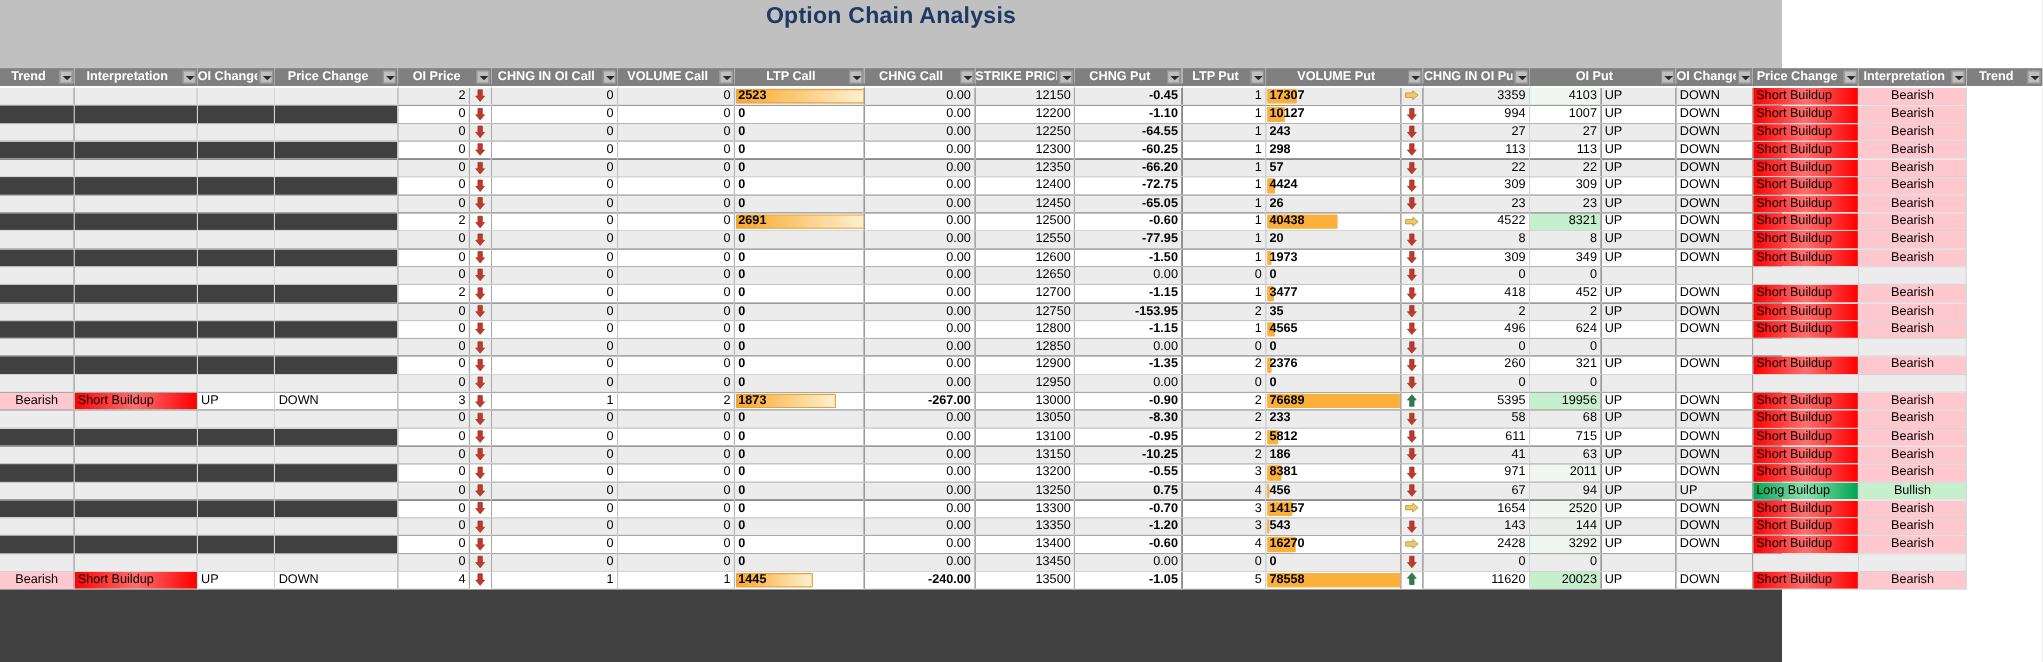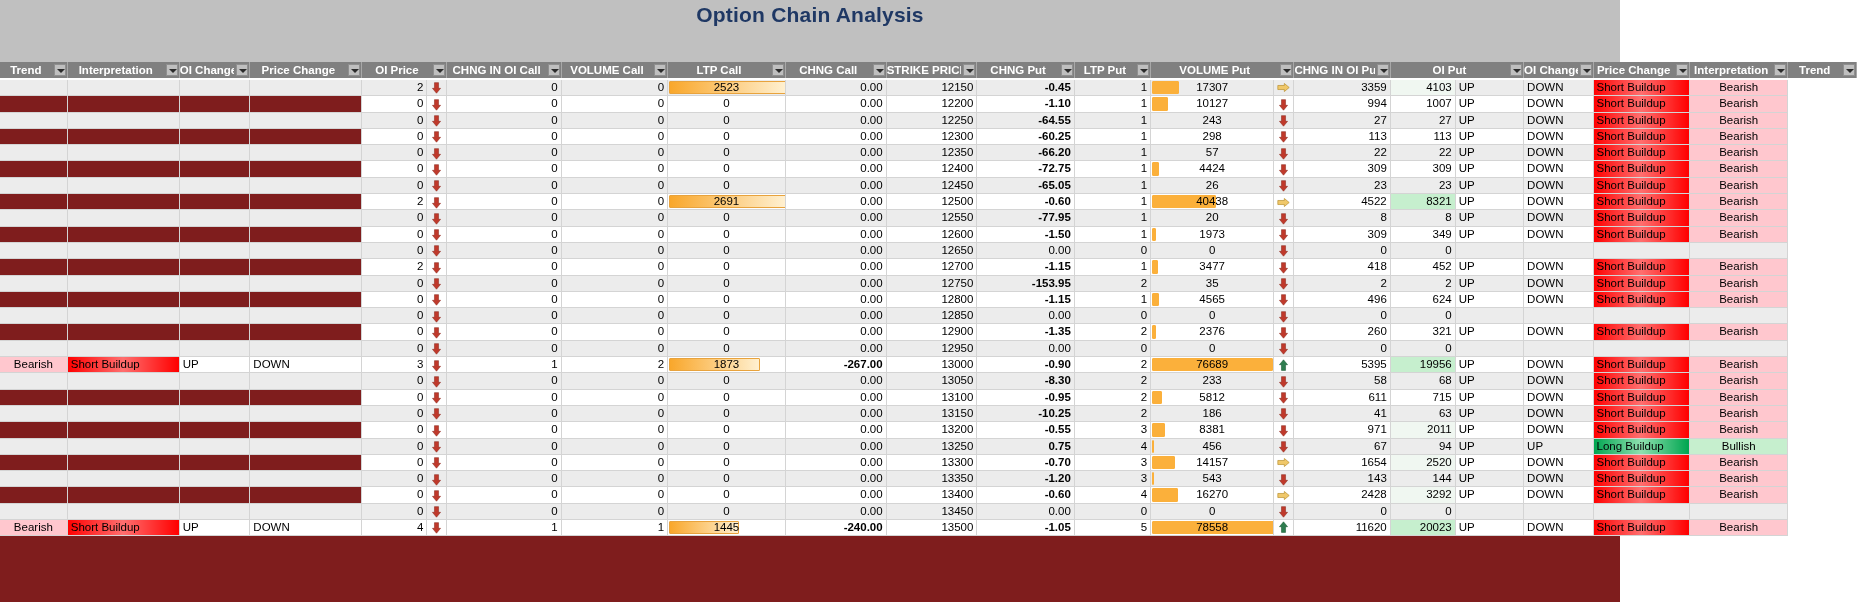--- a/index.html
+++ b/index.html
@@ -3,21 +3,21 @@
 <meta charset="utf-8">
 <style>
   * { box-sizing: border-box; }
   html, body {
     margin: 0; padding: 0;
     width: 1857px; height: 602px;
     background: #ffffff;
     font-family: "Liberation Sans", sans-serif;
     overflow: hidden;
   }
-  #app { width: 1620px; height: 602px; position: relative; background: #7f1d1d; }
+  #app { width: 1620px; height: 602px; position: relative; background: #404040; }
 
   
   .top-band {
     position: relative;
     width: 100%;
     height: 76px;
     background: #c0c0c0;
   }
   .sheet-title {
     position: absolute;
@@ -137,21 +137,21 @@
     left: 1px; top: 1px; bottom: 1px;
     background: linear-gradient(to right,#f9a72b,#ffc966);
     border: 1px solid #e8a33d;
     border-radius: 1px;
     z-index: 0;
   }
   td.barcell .bar.flat {
     background: #fbb03b;
     border-color: #fbb03b;
   }
-  td.barcell .bartxt { position: relative; z-index: 2; display: block; text-align: center; }
+  td.barcell .bartxt { position: relative; z-index: 2; display: block; text-align: left; font-weight: bold; }
 
   
   td.barcell.ltpc .bar { background: linear-gradient(to right,#f9a72b,#fff0d0); }
 
   
   td.interp-short {
     background: linear-gradient(to right,#ff0000,#ff6f6f,#ff0000) !important;
     color: #000000;
     text-align: left;
     padding-left: 3px;

